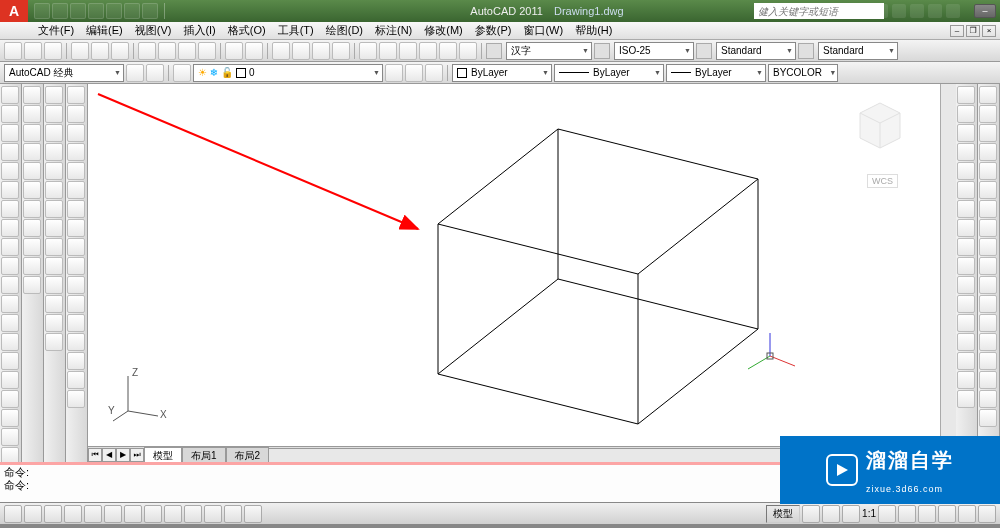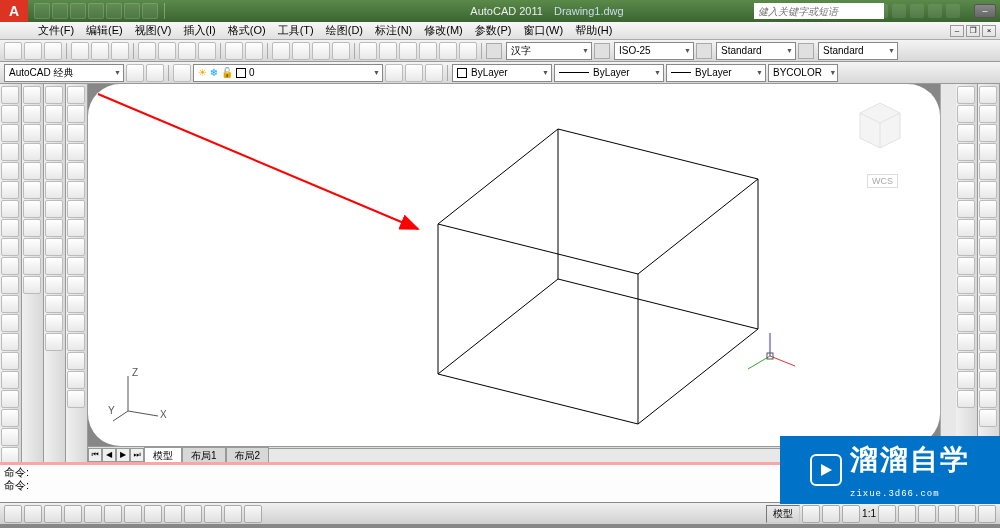--- a/index.html
+++ b/index.html
@@ -35,21 +35,21 @@
 .dd-icon { width: 16px; height: 16px; margin-right: 2px; display: inline-block; background: #e0e0e0; border: 1px solid #aaa; flex-shrink: 0; }
 
 
 .ws-row { height: 22px; background: linear-gradient(#f4f4f4,#d8d8d8); border-bottom: 1px solid #999; display: flex; align-items: center; padding: 0 4px; gap: 2px; }
 
 
 .main { display: flex; height: 378px; }
 .vtoolbar { width: 22px; background: linear-gradient(90deg,#f0f0f0,#d8d8d8); border-right: 1px solid #999; display: flex; flex-direction: column; gap: 1px; padding: 2px 1px; }
 .vtoolbar .vbtn { width: 18px; height: 18px; background: linear-gradient(#fff,#e8e8e8); border: 1px solid #bbb; border-radius: 2px; flex-shrink: 0; }
 .canvas-wrap { flex: 1; display: flex; flex-direction: column; position: relative; }
-.canvas { flex: 1; background: #fff; position: relative; overflow: hidden; border-radius: 32px; }
+.canvas { flex: 1; background: #fff; position: relative; overflow: hidden; }
 .scrollbar-v { width: 16px; background: #e8e8e8; border-left: 1px solid #aaa; }
 
 
 .viewcube { position: absolute; right: 30px; top: 14px; width: 60px; height: 60px; opacity: 0.35; }
 .wcs-label { position: absolute; right: 42px; top: 90px; font-size: 9px; color: #aaa; border: 1px solid #ddd; padding: 1px 4px; }
 
 
 .ucs { position: absolute; left: 20px; bottom: 20px; }
 .ucs text { font-size: 10px; fill: #555; }
 
@@ -68,22 +68,22 @@
 
 
 .statusbar { height: 22px; background: linear-gradient(#f0f0f0,#d0d0d0); border-top: 1px solid #888; display: flex; align-items: center; font-size: 10px; padding: 0 4px; gap: 2px; }
 .statusbar .coords { width: 150px; border: 1px inset #ccc; padding: 1px 4px; background: #f8f8f8; }
 .statusbar .sbtn { width: 18px; height: 18px; background: linear-gradient(#f8f8f8,#e0e0e0); border: 1px solid #aaa; border-radius: 2px; }
 .statusbar .spacer { flex: 1; }
 
 
 .watermark { position: absolute; right: 0; bottom: 24px; width: 220px; height: 68px; background: #0073c8; display: flex; align-items: center; justify-content: center; color: #fff; }
 .watermark .play { width: 32px; height: 32px; border: 2px solid #fff; border-radius: 6px; display: flex; align-items: center; justify-content: center; margin-right: 8px; }
-.watermark .txt1 { font-size: 28px; font-weight: bold; letter-spacing: 2px; }
-.watermark .txt2 { font-size: 9px; letter-spacing: 1px; margin-top: 10px; font-family: Liberation Mono, monospace; }
+.watermark .txt1 { font-size: 20px; font-weight: bold; letter-spacing: 2px; }
+.watermark .txt2 { font-size: 9px; letter-spacing: 1px; margin-top: 10px; }
 
 .box3d line { stroke: #000; stroke-width: 1; }
 .arrow line { stroke: #f00; stroke-width: 2; }
 </style>
 </head>
 <body>
 
 <div class="titlebar">
   <div class="logo">A</div>
   <div class="qat">

